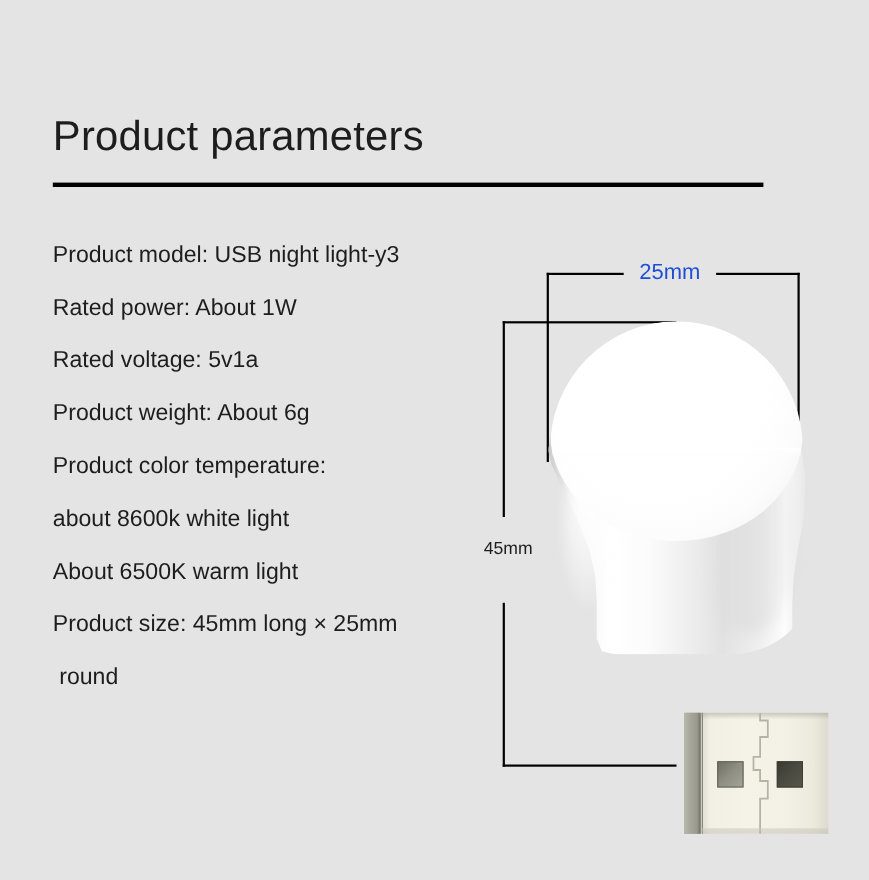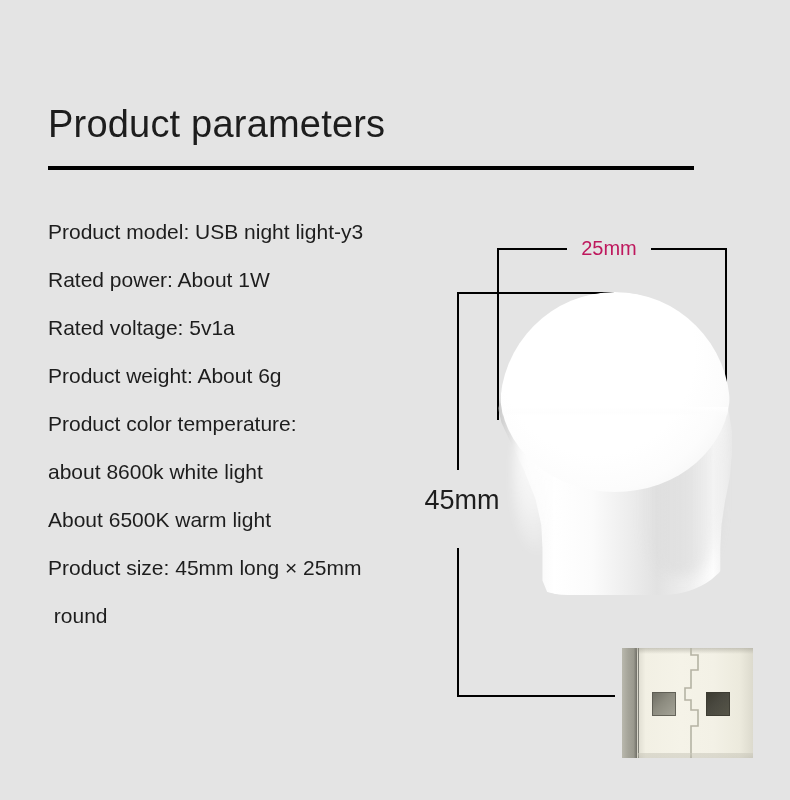--- a/index.html
+++ b/index.html
@@ -82,21 +82,21 @@
     width: 76px;
     height: 2px;
   }
   #dim-w-label {
     position: absolute;
     left: 147px;
     top: 10px;
     width: 84px;
     text-align: center;
     font-size: 20px;
-    color: #be185d;
+    color: #1d4ed8;
     line-height: 26px;
   }
   
   #dim-w-tick-left {
     left: 77px;
     top: 23px;
     width: 2px;
     height: 172px;
   }
   #dim-w-tick-right {
@@ -118,21 +118,21 @@
     top: 323px;
     width: 2px;
     height: 149px;
   }
   #dim-h-label {
     position: absolute;
     left: -6px;
     top: 262px;
     width: 96px;
     text-align: center;
-    font-size: 27px;
+    font-size: 16px;
     color: #1d1d1d;
     line-height: 26px;
   }
   
   #dim-h-tick-top {
     left: 37px;
     top: 67px;
     width: 158px;
     height: 2px;
   }

